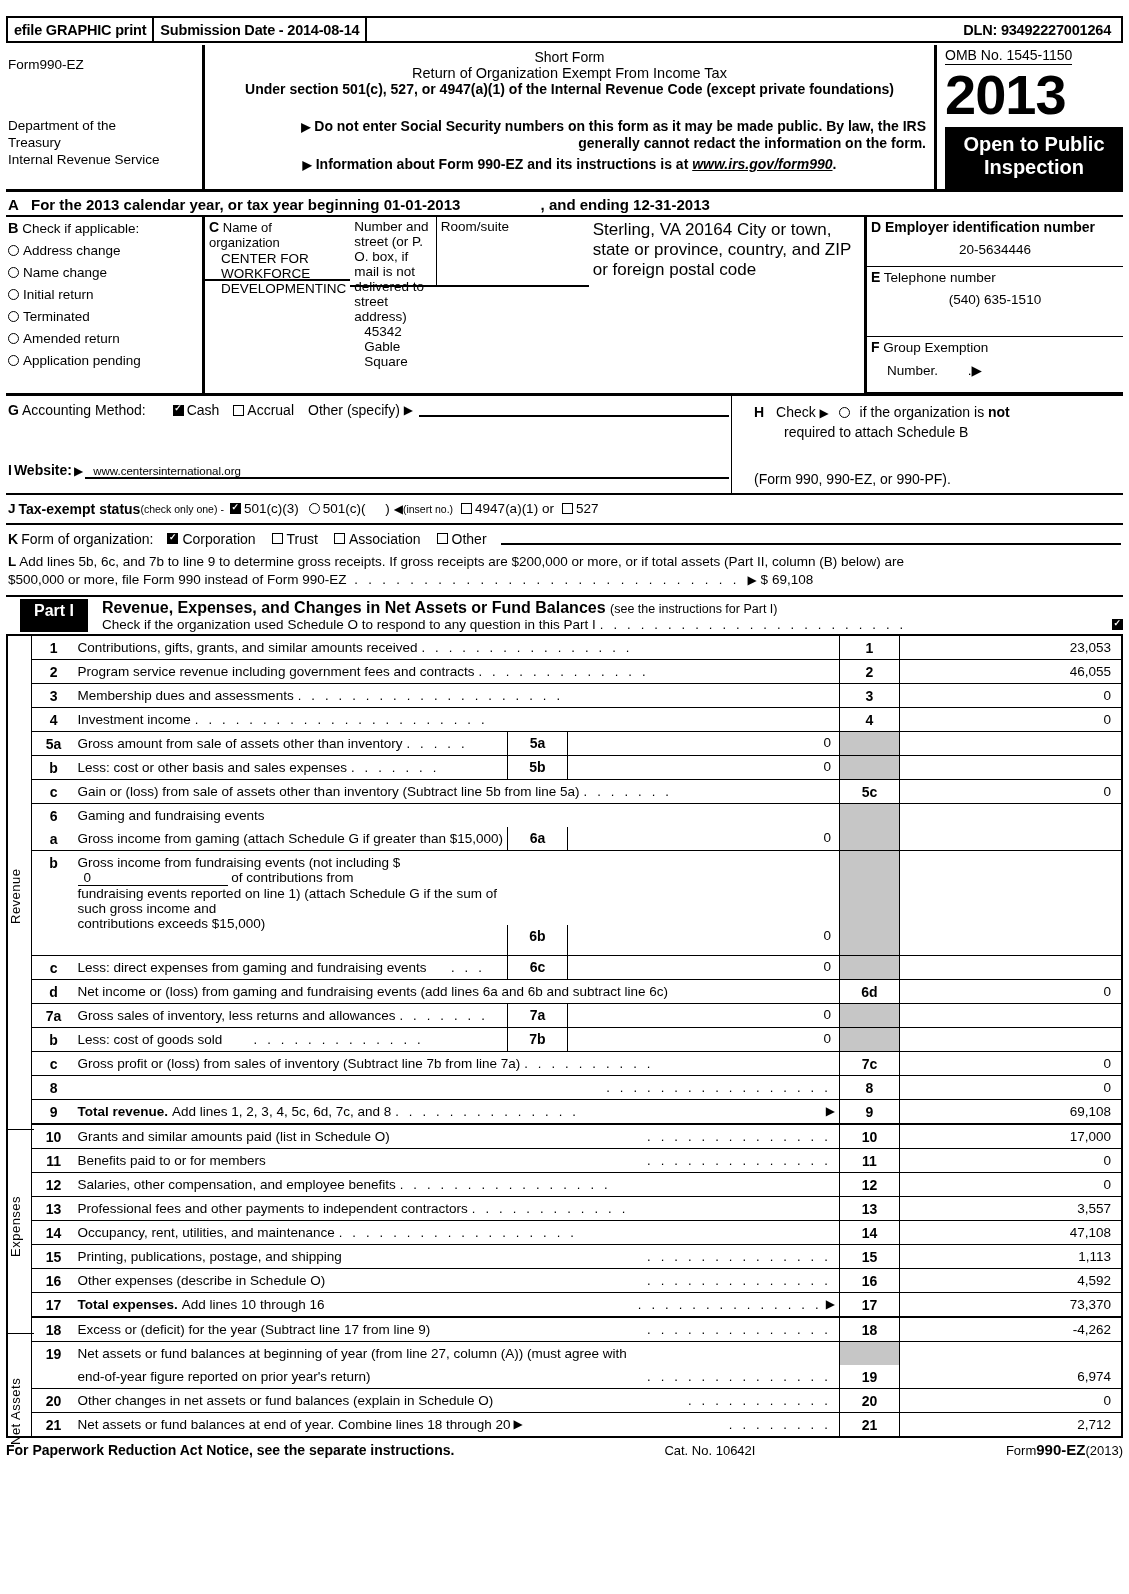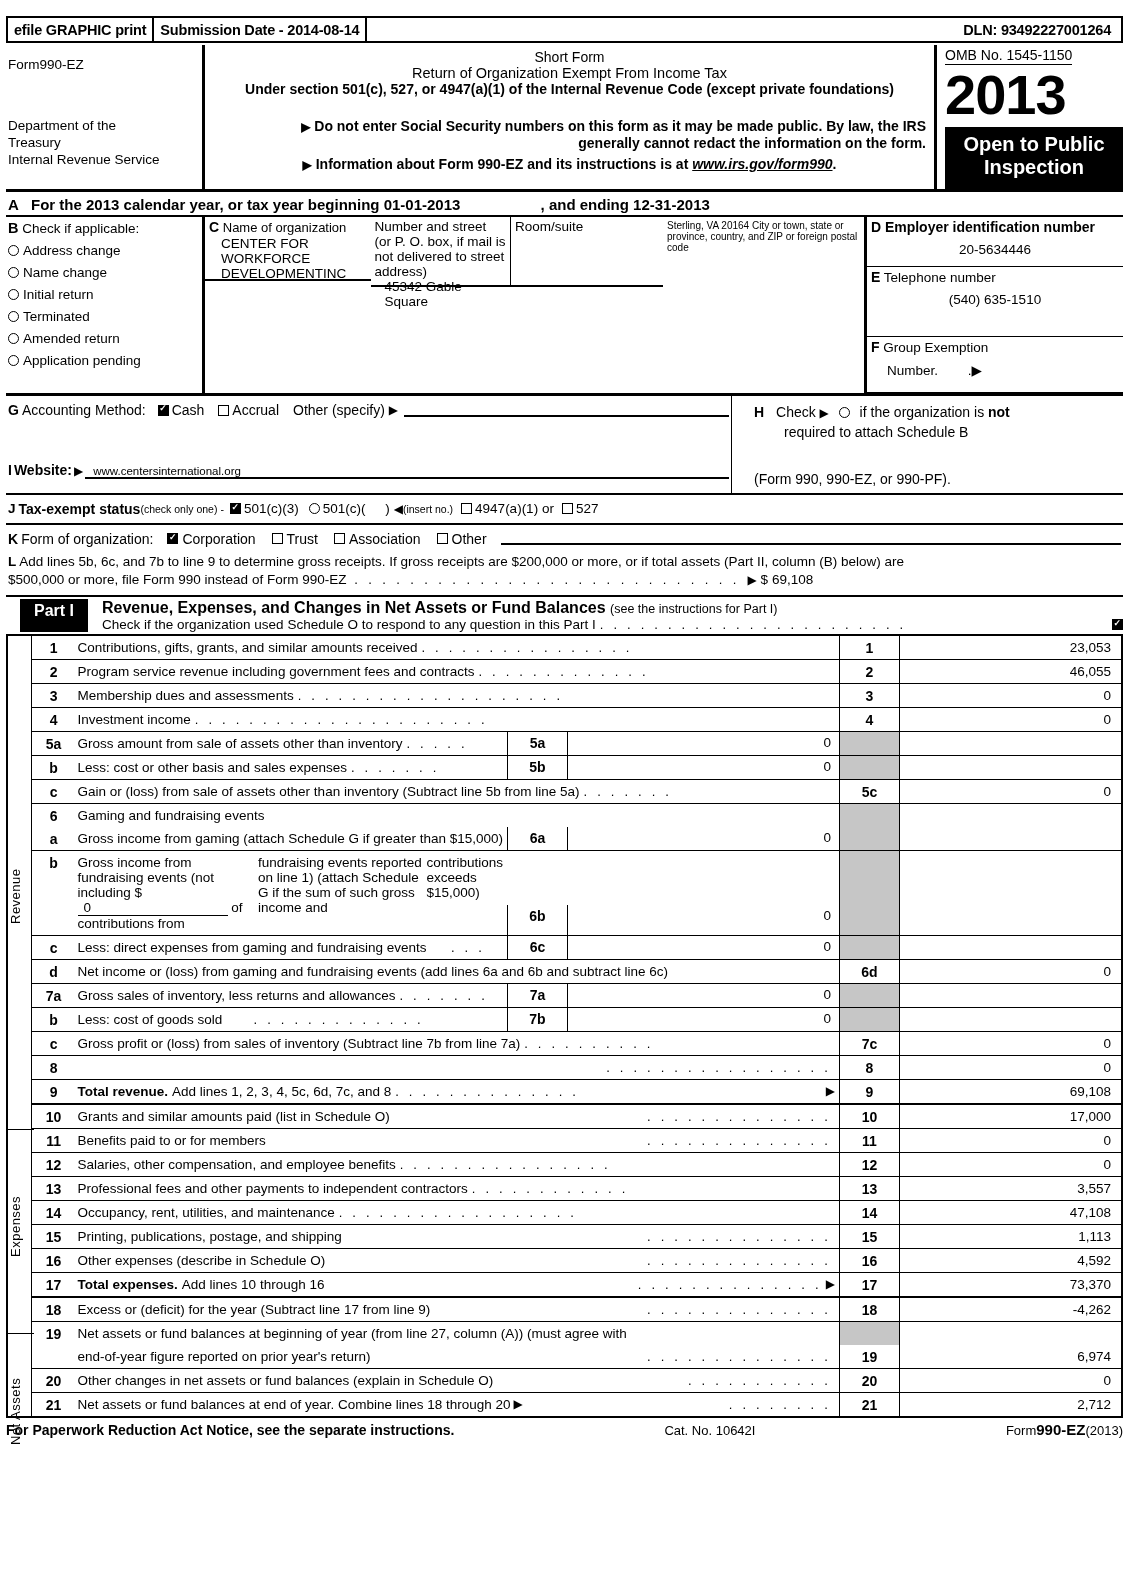--- a/index.html
+++ b/index.html
@@ -53,21 +53,21 @@
   .colC { flex:1; border-left:3px solid #000; border-right:3px solid #000; display:flex; flex-direction:row; }
   .cName { height:64px; border-bottom:2px solid #000; padding:2px 4px; }
   .cName .h { font-size:13px; }
   .cName .h b { font-size:14px; }
   .cName .v { padding-left:12px; font-size:13.5px; margin-top:1px; }
   .cAddr { height:70px; display:flex; border-bottom:2px solid #000; }
   .cAddr .street { flex:1; padding:2px 4px; border-right:1.5px solid #000; }
   .cAddr .room { width:152px; padding:2px 4px; font-size:13.5px;}
   .cAddr .h { font-size:13.5px; }
   .cAddr .v { padding-left:10px; font-size:13.5px; }
-  .cCity { height:56px; padding:3px 4px; font-size:10px;}
+  .cCity { height:56px; padding:3px 4px; font-size:17px;}
   .colD { width:256px; display:flex; flex-direction:column; }
   .dBox { border-bottom:1.5px solid #000; padding:2px 4px; }
   .dBox .h { font-size:13.5px; }
   .dBox .h b { font-size:14px; }
   .dBox .v { text-align:center; font-size:13.5px; margin-top:7px; }
   .dEin { height:50px; }
   .dTel { height:70px; }
   .dGrp { height:56px; }
   .dGrp .v { text-align:left; padding-left:16px; }
   .dBlank { flex:1; }
@@ -273,21 +273,21 @@
         </div>
       </div>
       <div class="dBlank"></div>
     </div>
   </div>
 
   <div class="gh">
     <div class="gh-left">
       <div class="grow">
         <b style="margin-right:3px">G</b>
-        <span style="margin-right:12px">Accounting Method:</span>
+        <span style="margin-right:27px">Accounting Method:</span>
         <span class="cbchecked"></span>
         <span style="margin:0 14px 0 3px">Cash</span>
         <span class="cbsq"></span>
         <span style="margin:0 14px 0 3px">Accrual</span>
         <span>Other (specify)</span>
         <span style="margin-left:4px" class="tri">▶</span>
         <span class="underline-fill"></span>
       </div>
       <div class="irow">
         <b style="margin-right:2px">I</b>
@@ -475,21 +475,21 @@
         <div class="sub-in">
           <div class="k">6a</div>
           <div class="v">0</div>
         </div>
         <div class="key gray"></div>
         <div class="amt"></div>
       </div>
 
       <div class="r">
         <div class="num">b</div>
-        <div class="desc" style="flex-direction:row; align-items:stretch;">
+        <div class="desc" style="flex-direction:column; align-items:stretch;">
           <div>
             <span>Gross income from fundraising events (not including $</span>
             <span class="inline-fill">0</span>
             <span>of contributions from</span>
           </div>
           <div>fundraising events reported on line 1) (attach Schedule G if the sum of such gross income and</div>
           <div>contributions exceeds $15,000)</div>
           <div style="height:20px"></div>
         </div>
         <div class="sub-in" style="align-self:flex-end; height:30px;">

